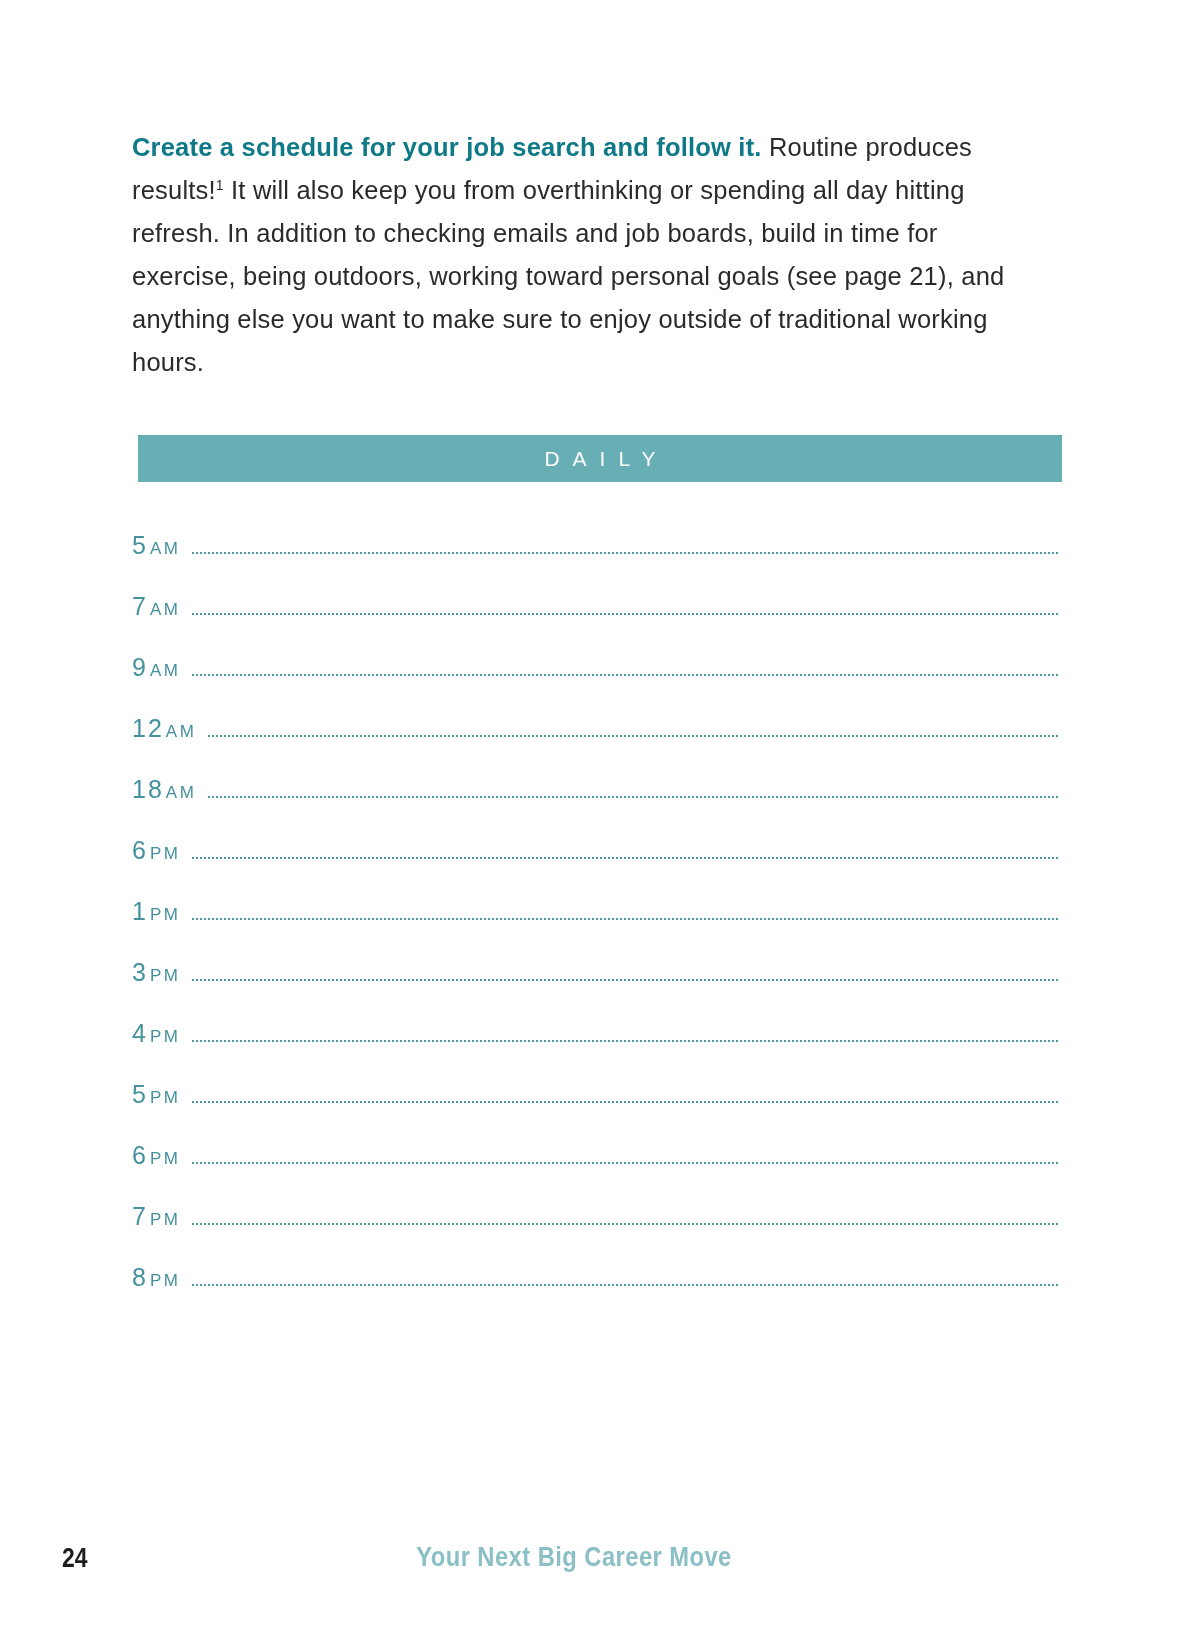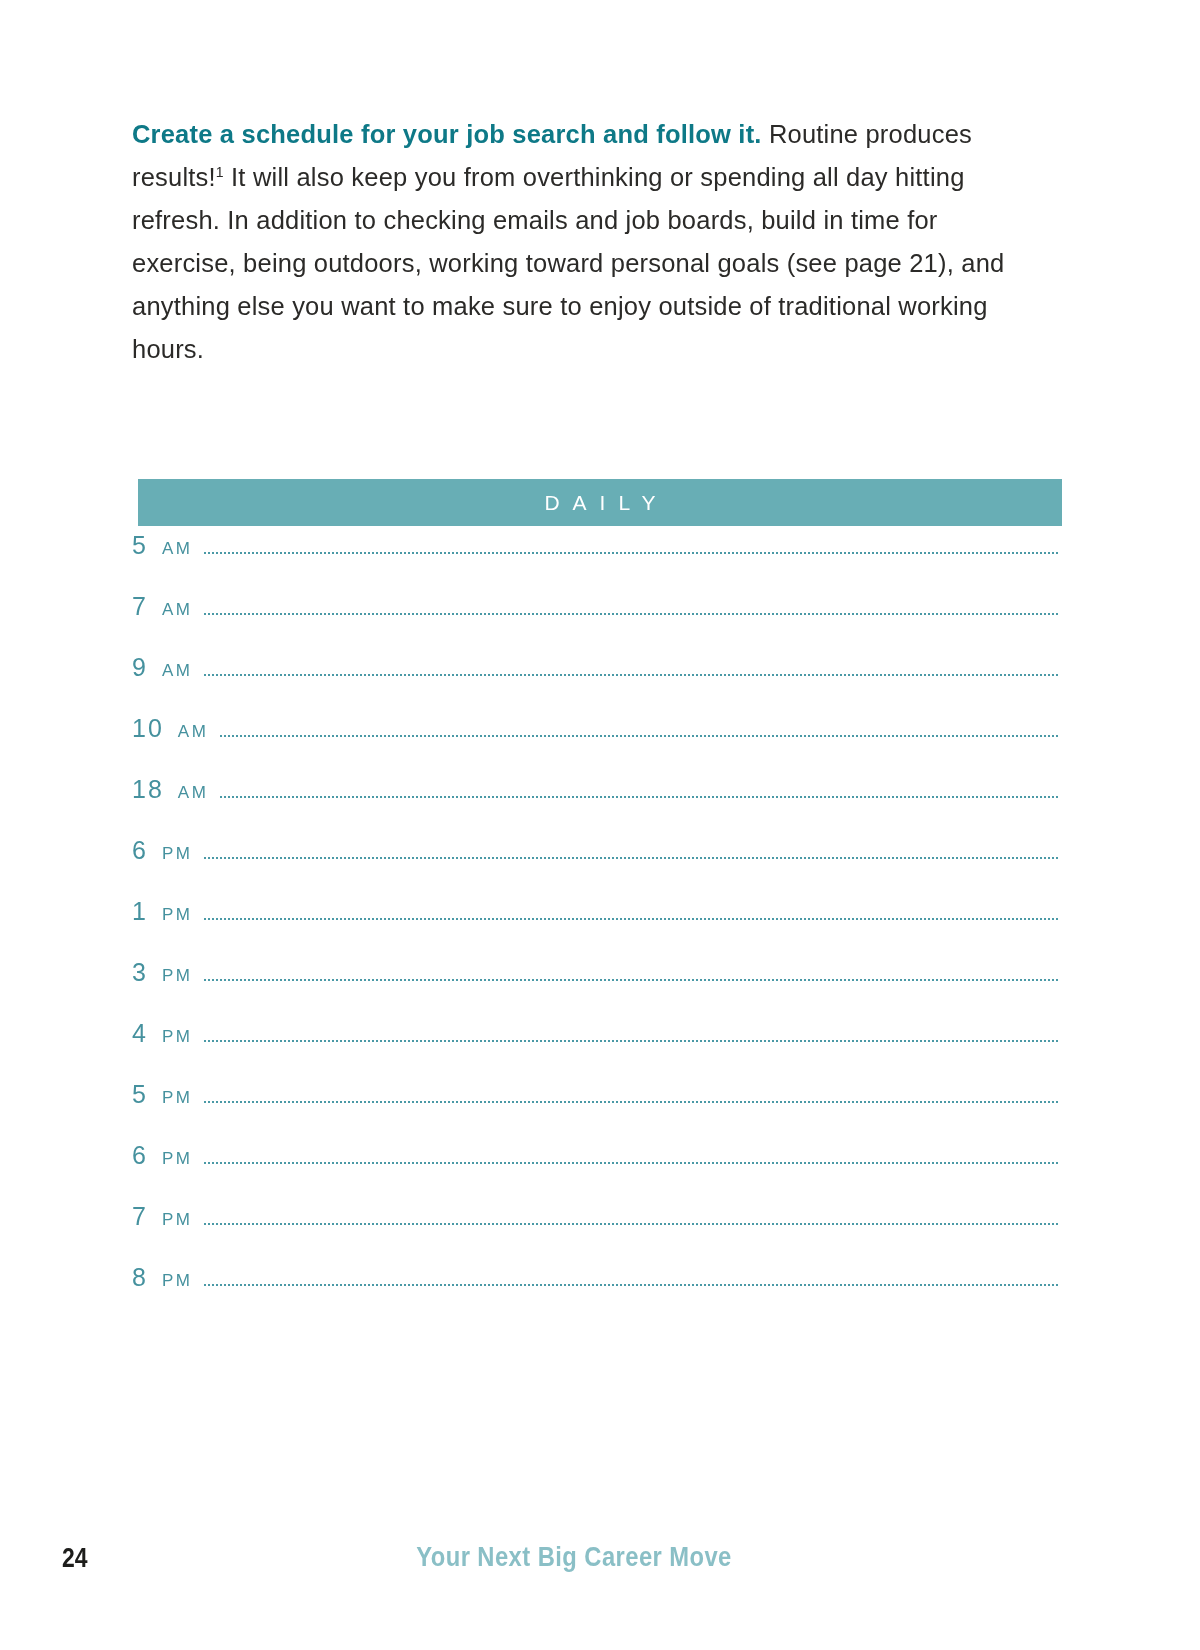--- a/index.html
+++ b/index.html
@@ -19,21 +19,21 @@
     width: 1200px;
     height: 1650px;
     background: #ffffff;
     font-family: "Liberation Sans", sans-serif;
     overflow: hidden;
   }
   
   .intro {
     position: absolute;
     left: 132px;
-    top: 113px;
+    top: 126px;
     width: 905px;
     font-size: 25.5px;
     line-height: 43px;
     color: var(--body-text);
     letter-spacing: 0.2px;
   }
   .intro .lead {
     font-weight: bold;
     color: var(--heading-teal);
   }
@@ -46,21 +46,20 @@
   .banner {
     position: absolute;
     left: 138px;
     top: 435px;
     width: 924px;
     height: 47px;
     background: var(--banner-bg);
     display: flex;
     align-items: center;
     justify-content: center;
-    margin-top: 44px;
   }
   .banner .banner-label {
     color: var(--banner-text);
     font-size: 21px;
     font-weight: 400;
     letter-spacing: 13px;
     padding-left: 13px; 
   }
   
   .schedule {
@@ -80,21 +79,21 @@
     white-space: nowrap;
     flex: 0 0 auto;
   }
   .time .num {
     font-size: 25px;
     letter-spacing: 2px;
   }
   .time .period {
     font-size: 17px;
     letter-spacing: 2.5px;
-    margin-left: 14px;
+    margin-left: 2px;
   }
   .dots {
     flex: 1 1 auto;
     margin-left: 12px;
     border-bottom: 2.5px dotted var(--dots-teal);
     height: 0;
   }
   
   .footer-pagenum {
     position: absolute;
@@ -148,21 +147,21 @@
 
     <div class="row">
       <span class="time">
         <span class="num">9</span><span class="period">AM</span>
       </span>
       <span class="dots"></span>
     </div>
 
     <div class="row">
       <span class="time">
-        <span class="num">10</span><span class="period">AM</span>
+        <span class="num">12</span><span class="period">AM</span>
       </span>
       <span class="dots"></span>
     </div>
 
     <div class="row">
       <span class="time">
         <span class="num">18</span><span class="period">AM</span>
       </span>
       <span class="dots"></span>
     </div>

